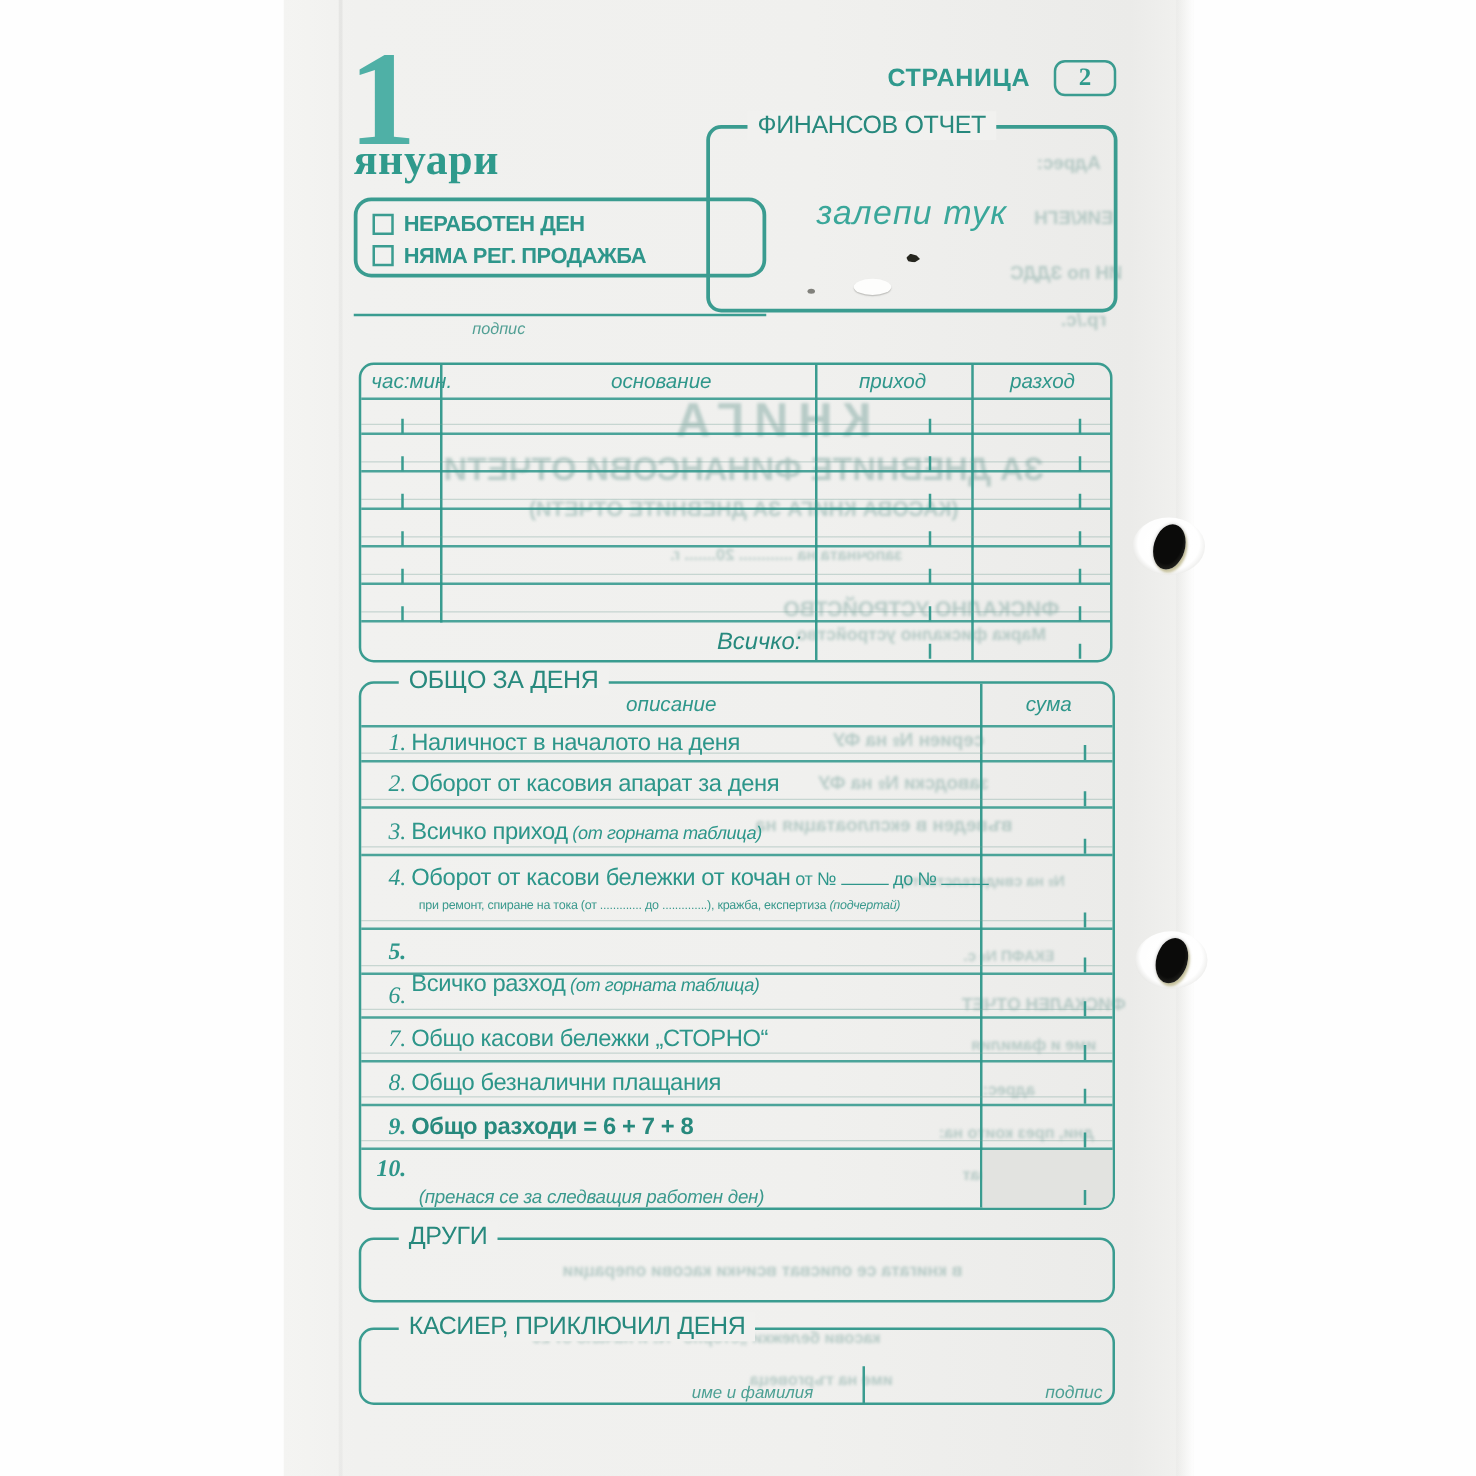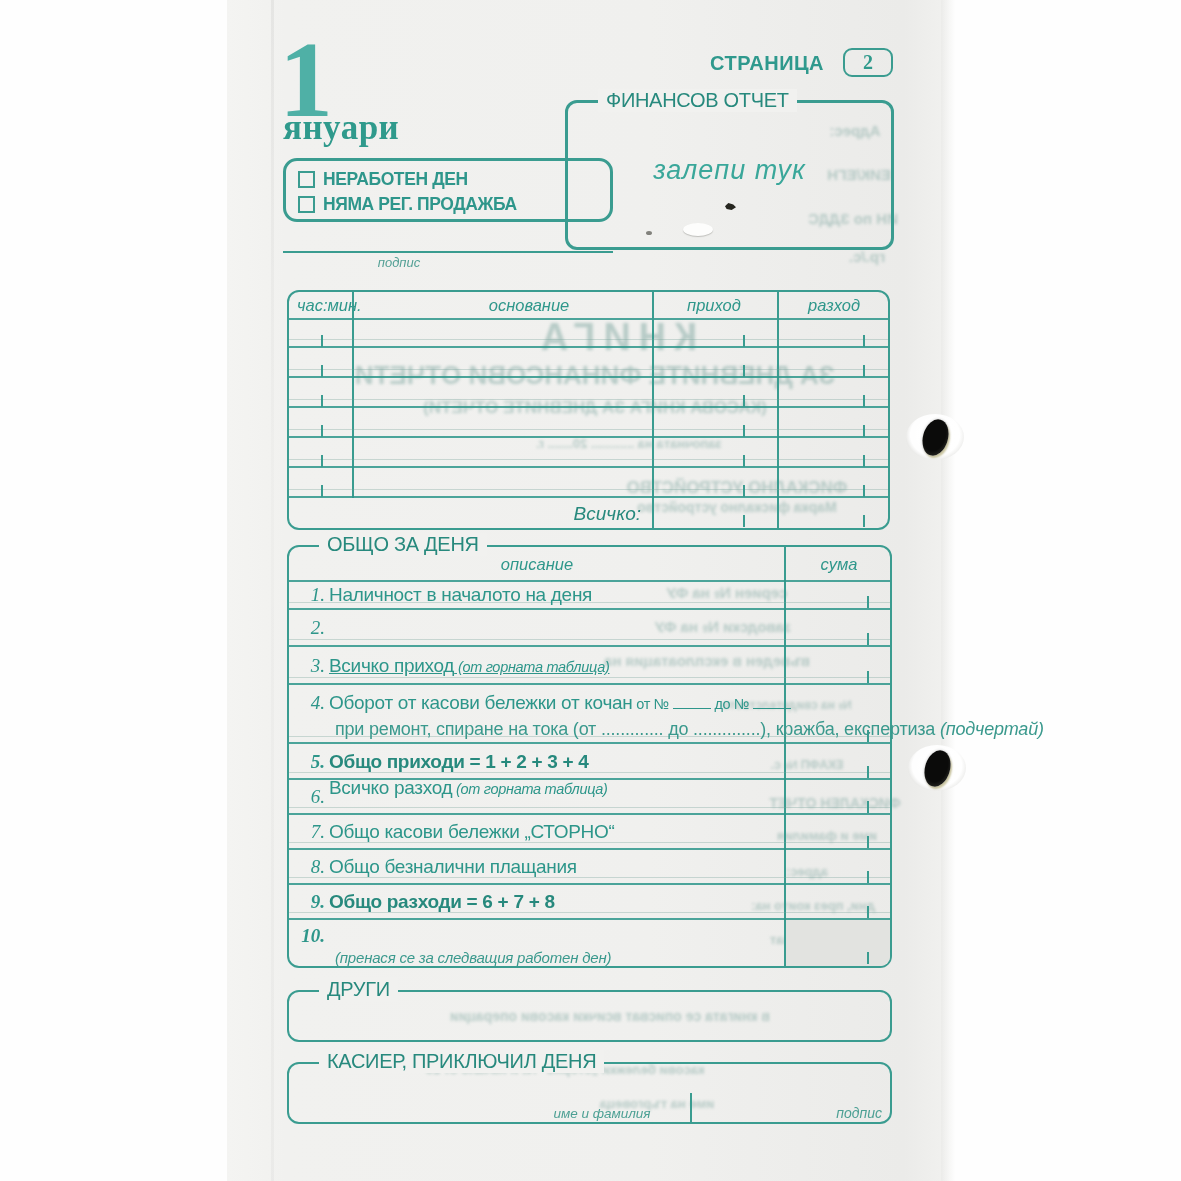--- a/index.html
+++ b/index.html
@@ -53,21 +53,21 @@
   .col-head{position:absolute;font-style:italic;font-size:16.5px;color:#2f978b;transform:translateX(-50%);white-space:nowrap;}
   .total-label{position:absolute;font-weight:normal;font-style:italic;font-size:19px;color:var(--teal-dark);}
 
   .trow-num{position:absolute;width:32px;text-align:right;font-style:italic;
         font-family:"Liberation Serif",serif;font-size:19px;color:#2d968a;}
   .trow-text{position:absolute;left:40px;font-size:19px;color:#2d968a;letter-spacing:-.3px;white-space:nowrap;}
   .trow-text b{color:var(--teal-dark);}
   .note{font-style:italic;font-size:14.5px;}
   .small-inline{font-size:14.5px;}
   .blank{display:inline-block;width:38px;border-bottom:1.5px solid var(--teal);height:12px;}
-  .subline{position:absolute;left:46px;font-size:18px;color:#3a998d;letter-spacing:-.2px;white-space:nowrap;}
+  .subline{position:absolute;left:46px;font-size:10px;color:#3a998d;letter-spacing:-.2px;white-space:nowrap;}
   .shade-cell{position:absolute;background:#e2e3e0;border-bottom-right-radius:9px;}
 
   
   .bleed{position:absolute;color:rgba(106,152,146,.42);filter:blur(1.4px);
         transform:translateX(-50%) scaleX(-1);white-space:nowrap;font-weight:bold;}
   .hole-emboss{position:absolute;width:58px;height:46px;border-radius:50%;
         background:radial-gradient(ellipse at 50% 45%,#ffffff 35%,rgba(255,255,255,.95) 60%,rgba(210,210,206,.5) 78%,rgba(240,240,238,0) 100%);}
   .hole{position:absolute;width:25px;height:37px;border-radius:50%;transform:rotate(16deg);
         background:radial-gradient(ellipse at 45% 45%,#0b0b0a 55%,#23231f 75%,#4a4a3a 92%);
         box-shadow:2px 2px 2px rgba(150,140,60,.45), 0 0 3px rgba(0,0,0,.25);}
@@ -215,27 +215,27 @@
       <div class="ghostline" style="top:330px;"></div>
       <div class="hline" style="top:336px;"></div>
       <div class="tick" style="left:578px;top:324px;"></div>
       <div class="ghostline" style="top:365px;"></div>
       <div class="hline" style="top:371px;"></div>
       <div class="tick" style="left:578px;top:359px;"></div>
       <div class="tick" style="left:578px;bottom:2px;"></div>
       <div class="trow-num" style="left:4px;top:37px;">1.</div>
       <div class="trow-text" style="top:37px;">Наличност в началото на деня</div>
       <div class="trow-num" style="left:4px;top:70px;">2.</div>
+      <div class="trow-text" style="top:70px;">Оборот от касовия апарат за деня</div>
       <div class="trow-num" style="left:4px;top:108px;">3.</div>
-      <div class="trow-text" style="top:108px;text-decoration:underline;">Всичко приход<span class="note"> (от горната таблица)</span></div>
+      <div class="trow-text" style="top:108px;">Всичко приход<span class="note"> (от горната таблица)</span></div>
       <div class="trow-num" style="left:4px;top:145px;">4.</div>
       <div class="trow-text" style="top:145px;">Оборот от касови бележки от кочан<span class="small-inline"> от № </span><span class="blank"></span><span class="small-inline"> до № </span><span class="blank"></span></div>
       <div class="subline" style="top:172px;">при ремонт, спиране на тока (от ............. до ..............), кражба, експертиза <i>(подчертай)</i></div>
       <div class="trow-num" style="left: 4px; top: 204px; font-weight: bold;">5.</div>
-      <div class="trow-text" style="top:204px;"><b>Общо приходи = 1 + 2 + 3 + 4</b></div>
       <div class="trow-num" style="left:4px;top:239px;">6.</div>
       <div class="trow-text" style="top:230px;">Всичко разход<span class="note"> (от горната таблица)</span></div>
       <div class="trow-num" style="left:4px;top:274px;">7.</div>
       <div class="trow-text" style="top:274px;">Общо касови бележки „СТОРНО“</div>
       <div class="trow-num" style="left:4px;top:309px;">8.</div>
       <div class="trow-text" style="top:309px;">Общо безналични плащания</div>
       <div class="trow-num" style="left: 4px; top: 344px; font-weight: bold;">9.</div>
       <div class="trow-text" style="top:344px;"><b>Общо разходи = 6 + 7 + 8</b></div>
       <div class="trow-num" style="left: 4px; top: 378px; font-weight: bold;">10.</div>
       <div class="subline" style="top:402px;font-style:italic;font-size:15px;">(пренася се за следващия работен ден)</div>

